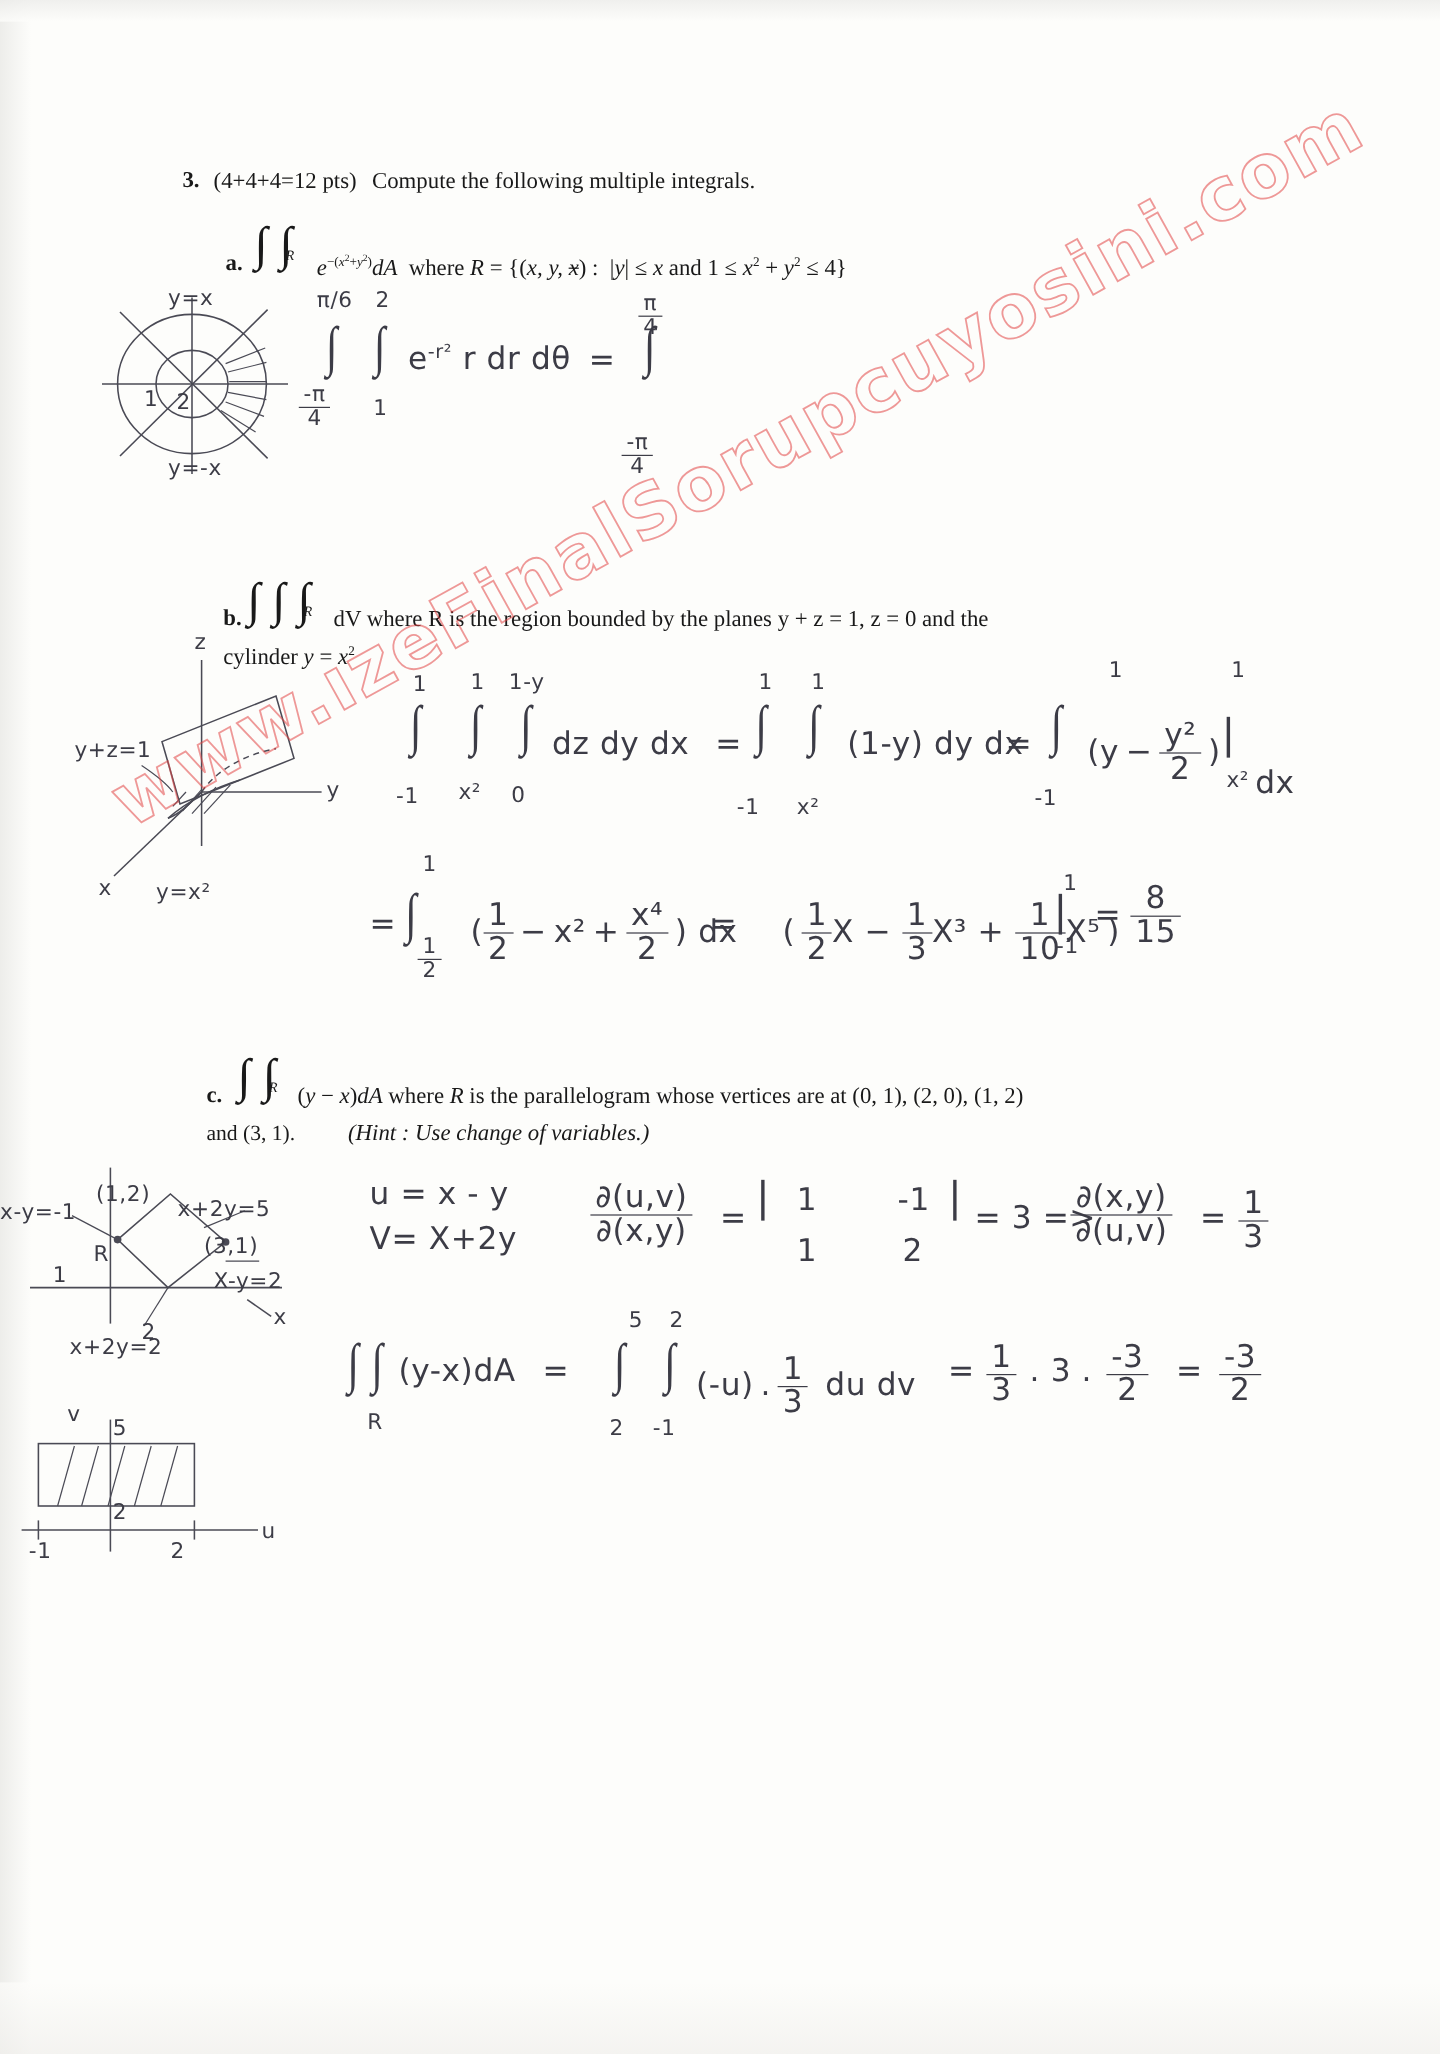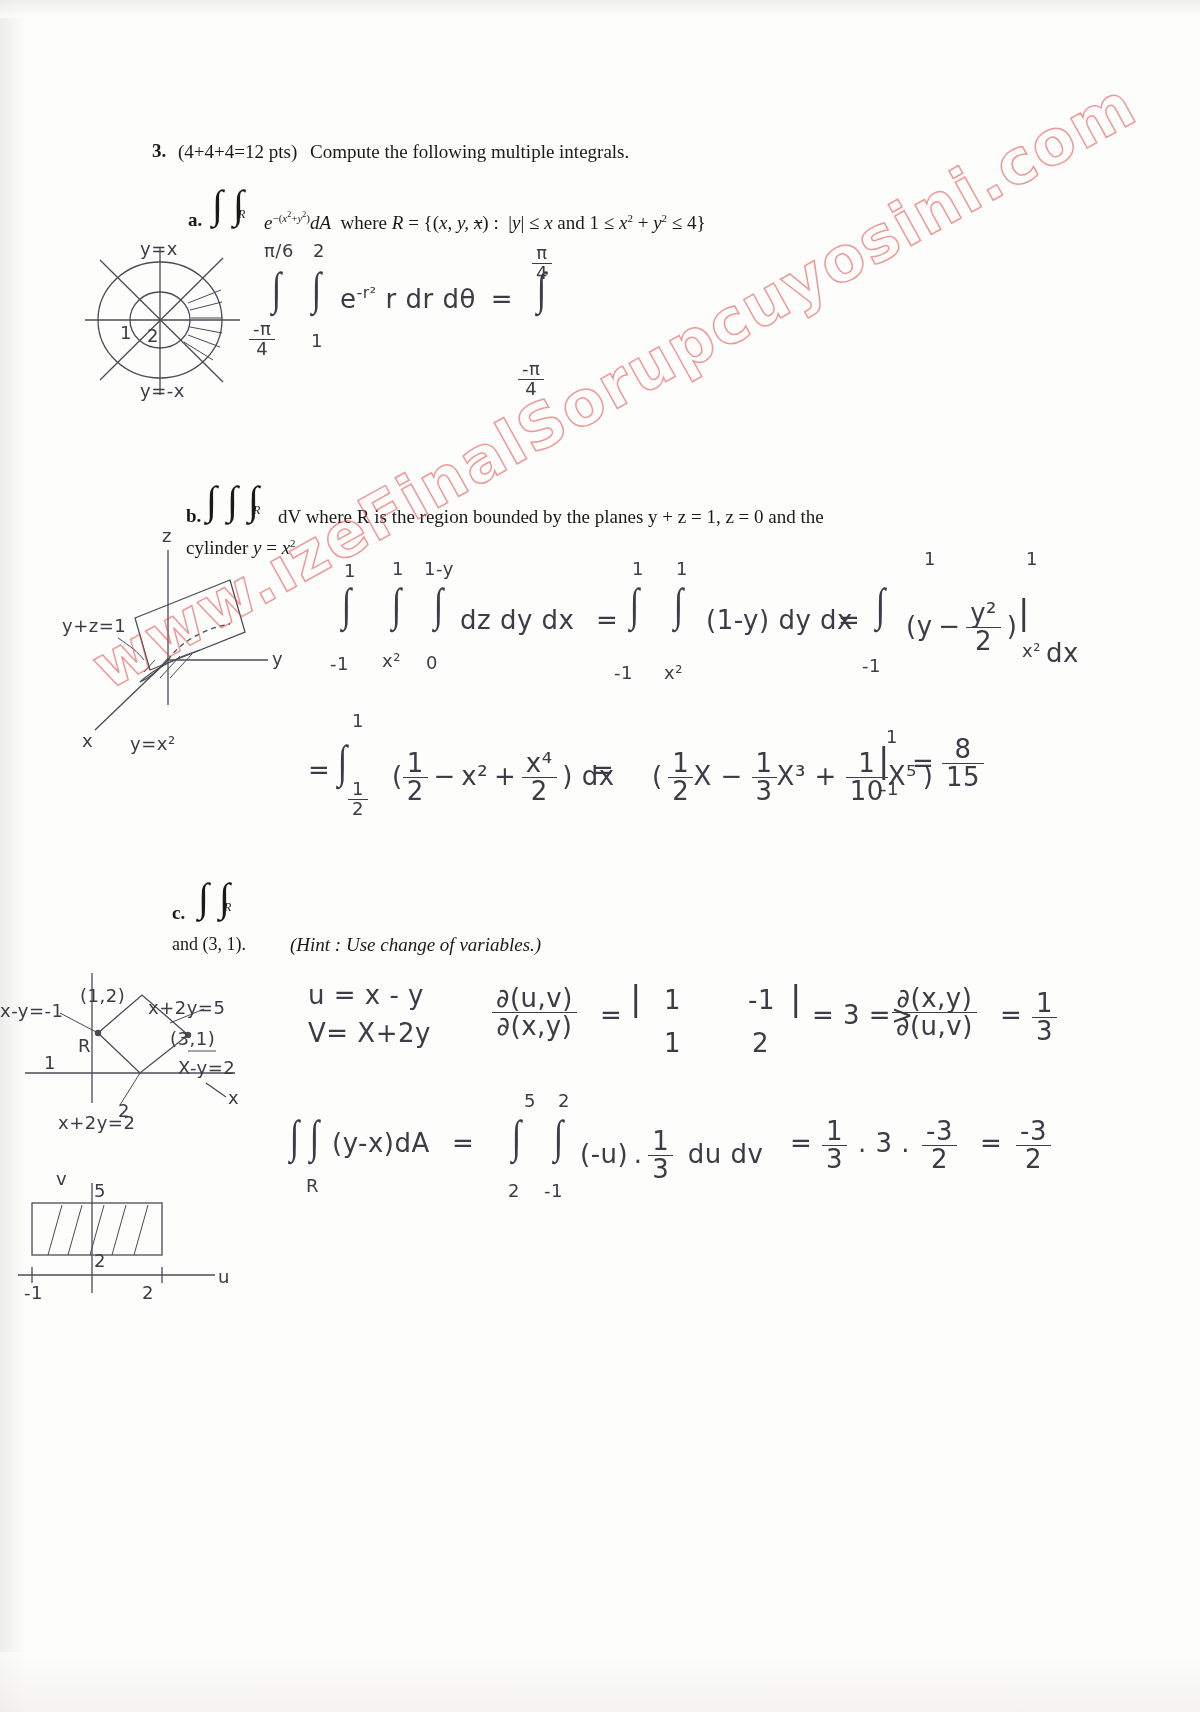--- a/index.html
+++ b/index.html
@@ -255,20 +255,23 @@
   <div class="hand hw-s" style="left:886px;top:726px;">1</div>
   <div class="hand hw-s" style="left:880px;top:778px;">-1</div>
   <div class="hand hw" style="left:912px;top:748px;">=</div>
   <div class="hand" style="left:942px;top:736px;">
     <span class="frac hw"><span class="num">8</span><span class="den">15</span></span>
   </div>
 
   <div class="printed q-num" style="left:172px;top:902px;font-size:19px;">c.</div>
   <div class="printed" style="left:198px;top:889px;">
     <span class="big-int">∫</span><span class="big-int" style="margin-left:10px;">∫</span><span class="sub-r">R</span>
+  </div>
+  <div class="printed" style="left:248px;top:903px;font-size:19px;">
+    (<span class="it">y</span> − <span class="it">x</span>)<span class="it">dA</span> where <span class="it">R</span> is the parallelogram whose vertices are at (0, 1), (2, 0), (1, 2)
   </div>
   <div class="printed" style="left:172px;top:934px;font-size:18px;">
     and (3, 1).
   </div>
   <div class="printed it" style="left:290px;top:934px;font-size:19px;">(Hint : Use change of variables.)</div>
 
   <svg style="left:20px;top:955px;" width="250" height="170" viewBox="0 0 250 170">
     <g stroke="#4a4a55" fill="none" stroke-width="1.3">
       <line x1="72" y1="18" x2="72" y2="148"></line>
       <line x1="5" y1="118" x2="215" y2="118"></line>

